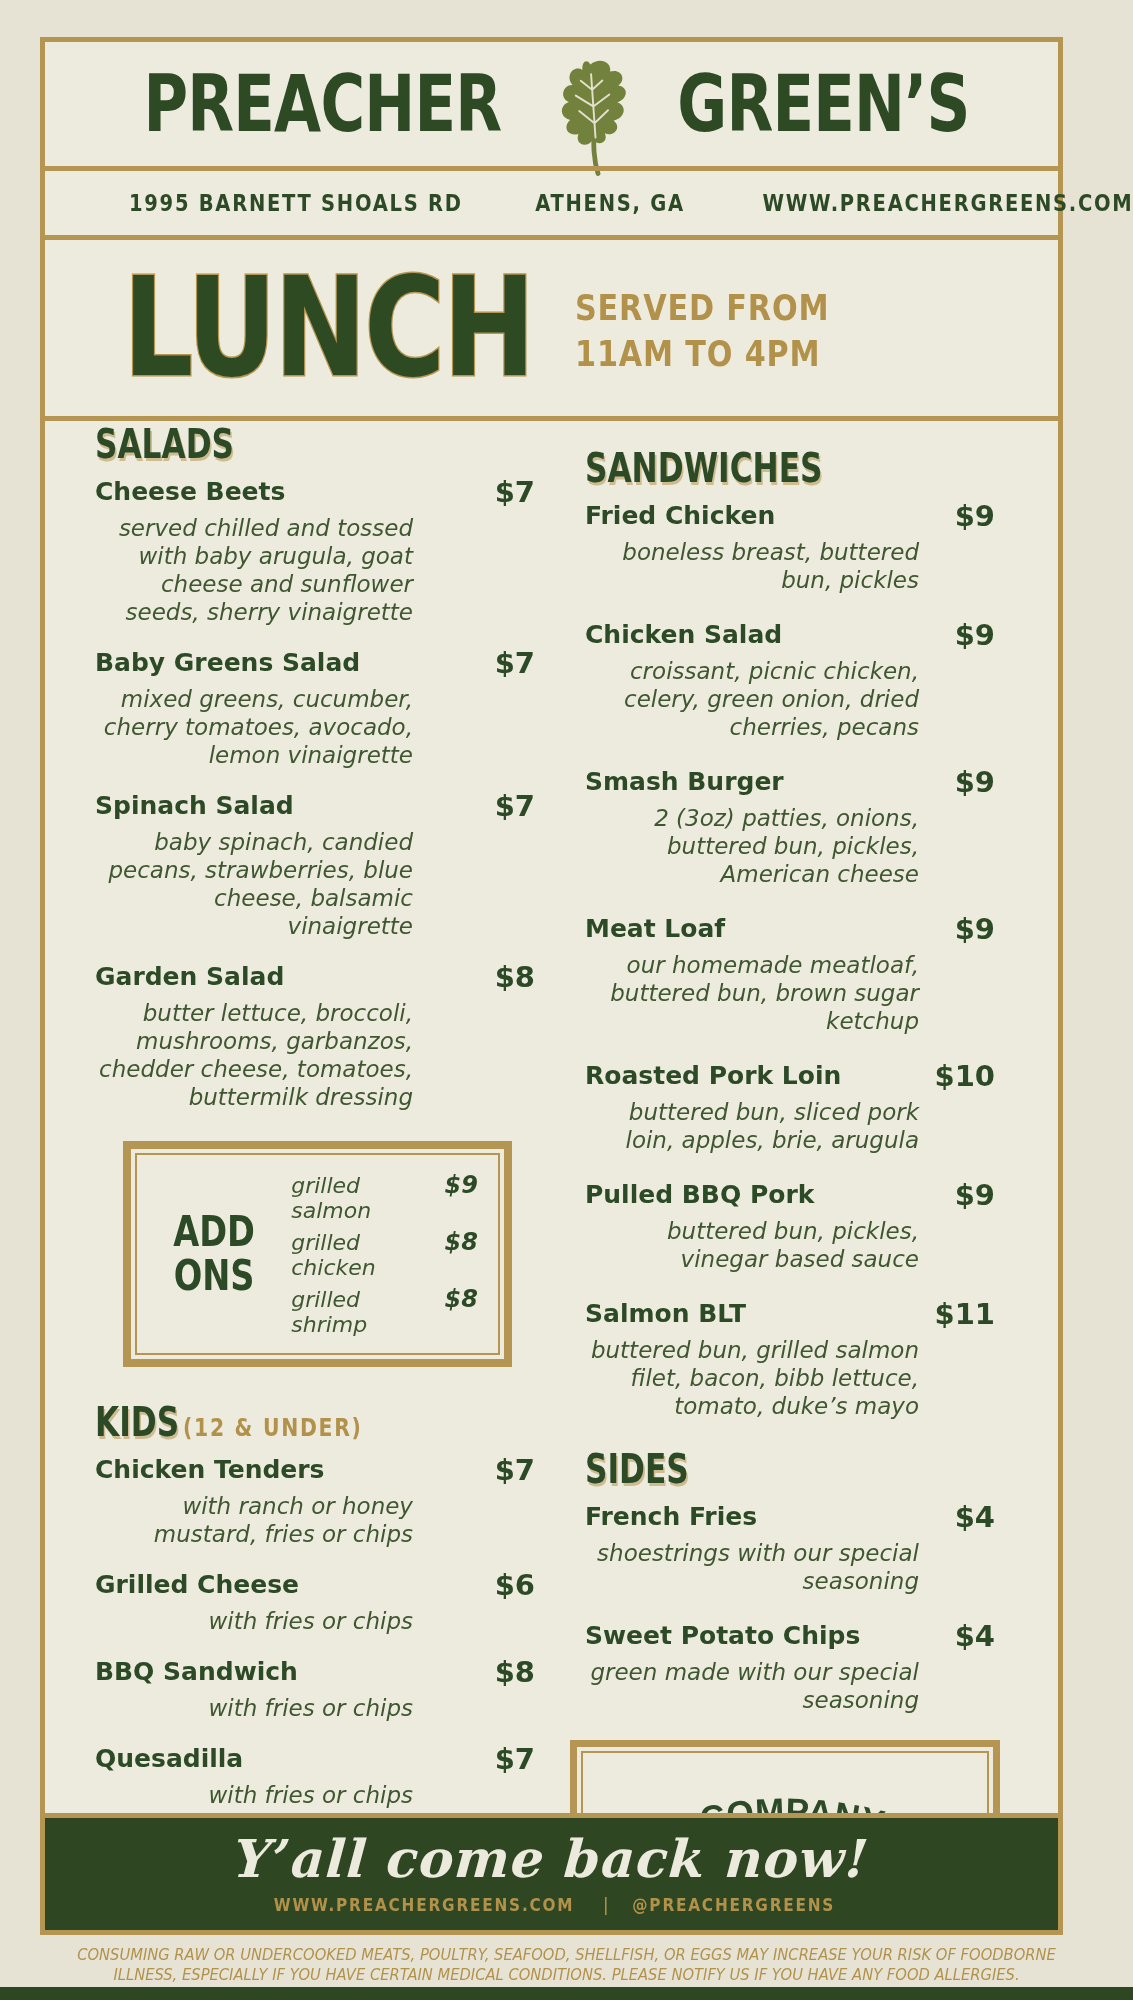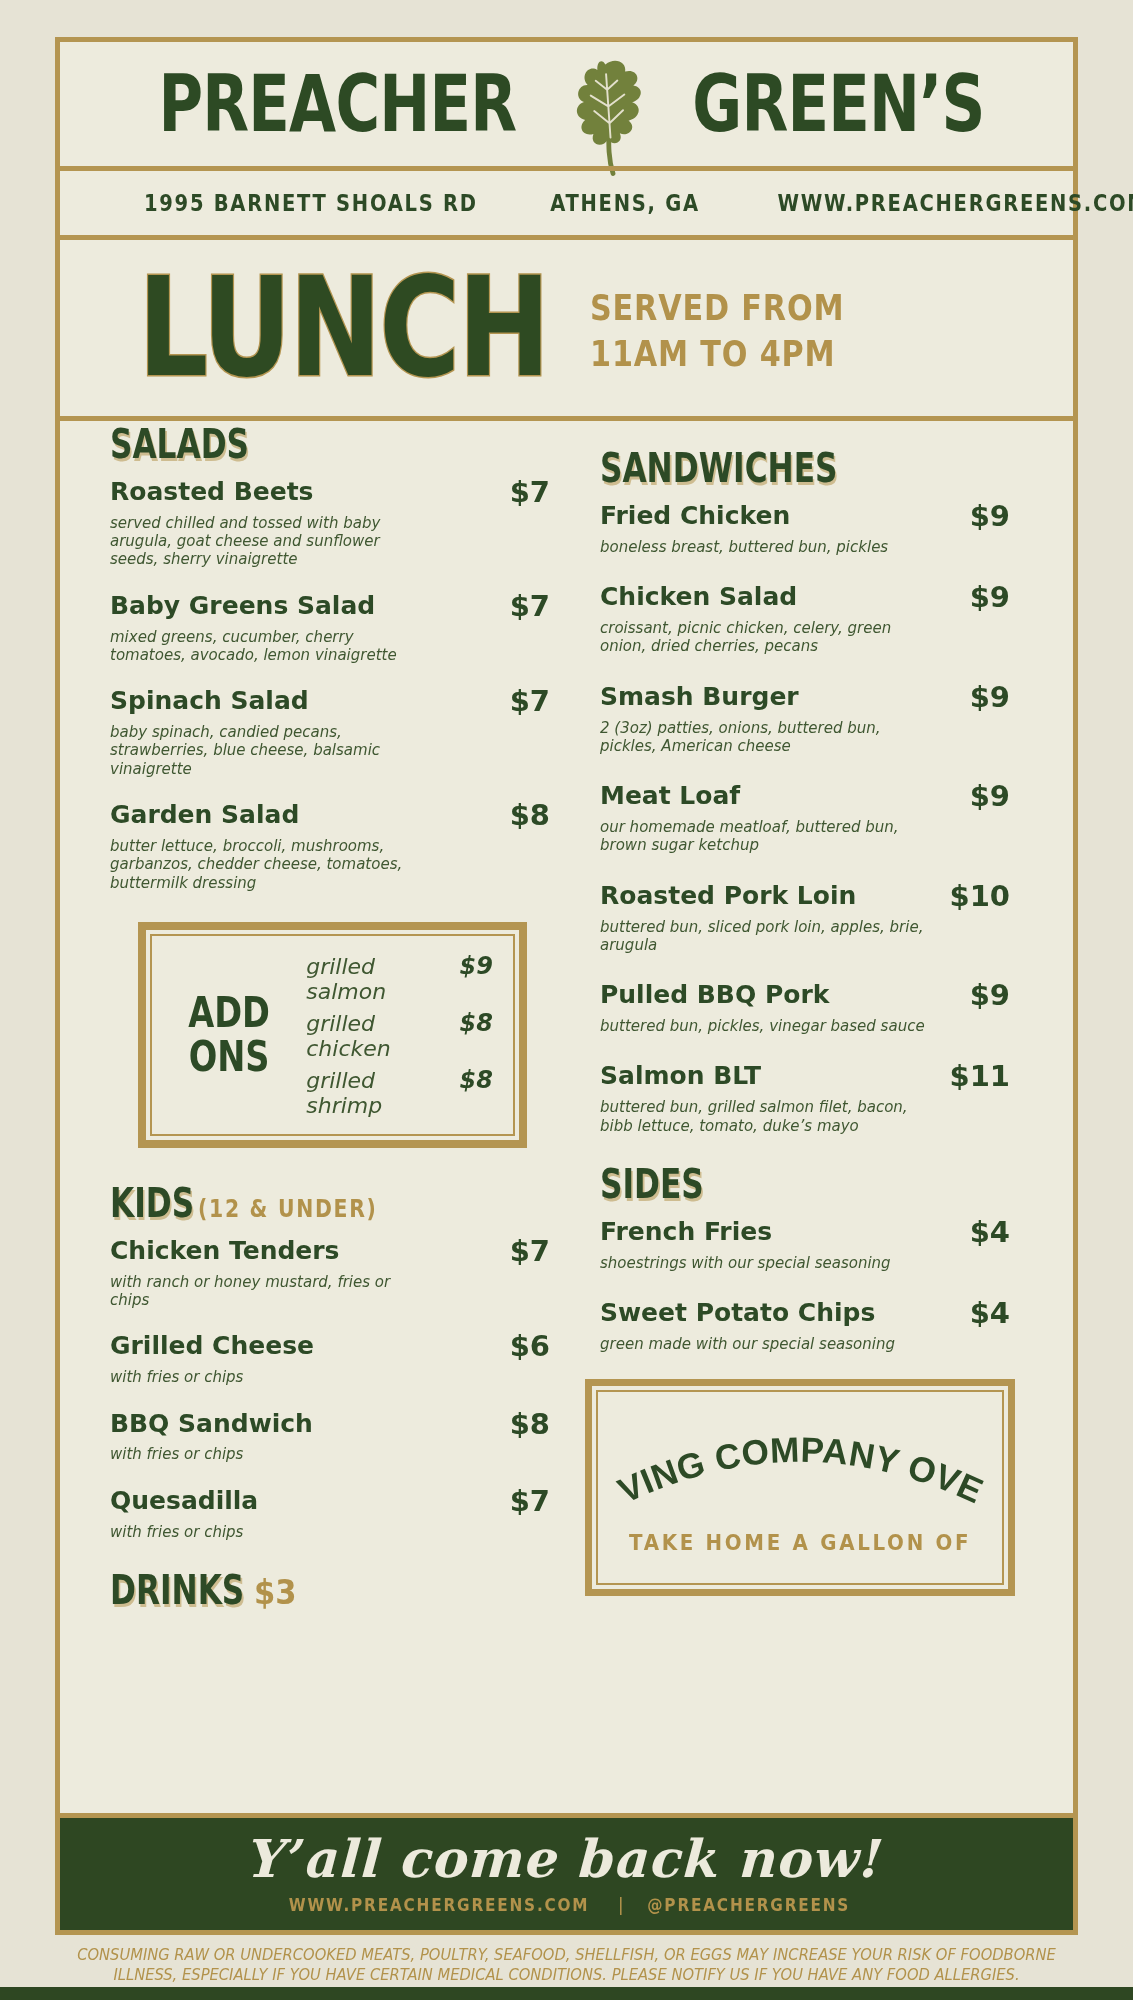--- a/index.html
+++ b/index.html
@@ -6,21 +6,21 @@
   html,body { background:#d9d6c8; }
   .page {
     position: relative;
     width: 1133px; height: 2000px;
     background: #e6e3d5;
     font-family: "DejaVu Sans", sans-serif;
     overflow: hidden;
     margin: 0 auto;
   }
   .frame {
-    position: absolute; left: 55px; top: 37px;
+    position: absolute; left: 40px; top: 37px;
     width: 1023px; height: 1898px;
     border: 5px solid #b49551;
     background: #edebdd;
     display: flex; flex-direction: column;
   }
   .gold-bar { height: 5px; background: #b49551; flex: none; }
 
   
   .sec-logo { height: 124px; flex: none; display: flex; align-items: center; justify-content: center; overflow: visible; }
   .logo-word {
@@ -91,22 +91,22 @@
     display: inline-block;
     font-size: 34px; font-weight: 800; color: #b2924b;
     transform: scaleX(0.9); transform-origin: left center;
   }
 
   .mi { margin-bottom: 22px; }
   .mi-row { display: flex; justify-content: space-between; align-items: flex-start; }
   .mi-name { font-size: 25px; font-weight: 700; color: #2d4a26; line-height: 1.2; }
   .mi-price { font-size: 29px; font-weight: 700; color: #2d4a26; line-height: 1.1; flex: none; margin-left: 12px; }
   .mi-desc {
-    font-size: 15px; font-style: italic; color: #3f5731;
-    line-height: 1.22; margin-top: 5px; max-width: 318px;
+    font-size: 23px; font-style: italic; color: #3f5731;
+    line-height: 1.22; margin-top: 5px; max-width: 318px; text-align: right;
   }
   .col-right .mi { margin-bottom: 26px; }
   .col-right .mi-desc { max-width: 334px; }
 
   
   .addons-box {
     margin: 30px 0 32px 28px; width: 389px;
     border: 8px solid #b49551; background: #edebdd;
   }
   .addons-inner {
@@ -212,21 +212,21 @@
     <div class="sec-main">
 
       <div class="col-left">
 
         <div class="sec-head">
           <span class="head-txt">SALADS</span>
         </div>
 
         <div class="mi">
           <div class="mi-row">
-            <span class="mi-name">Roasted Beets</span>
+            <span class="mi-name">Cheese Beets</span>
             <span class="mi-price">$7</span>
           </div>
           <div class="mi-desc">served chilled and tossed with baby arugula, goat cheese and sunflower seeds, sherry vinaigrette</div>
         </div>
 
         <div class="mi">
           <div class="mi-row">
             <span class="mi-name">Baby Greens Salad</span>
             <span class="mi-price">$7</span>
           </div>

